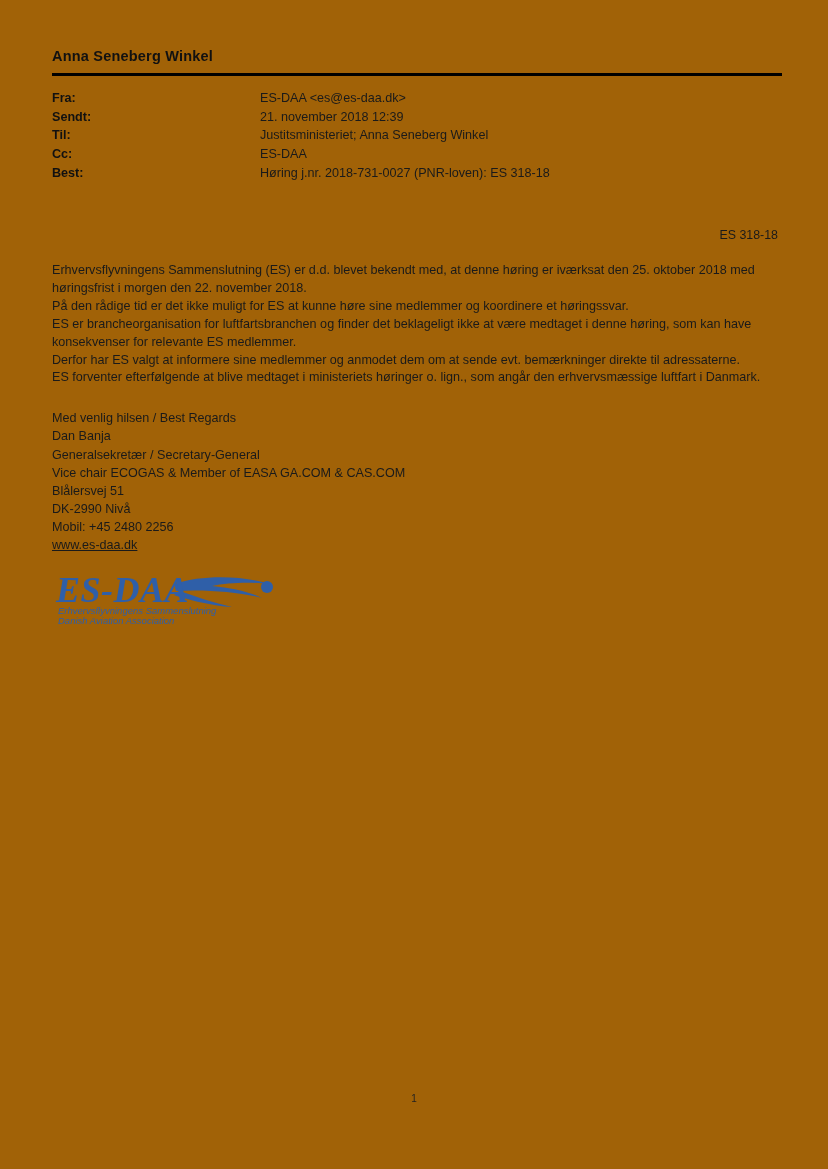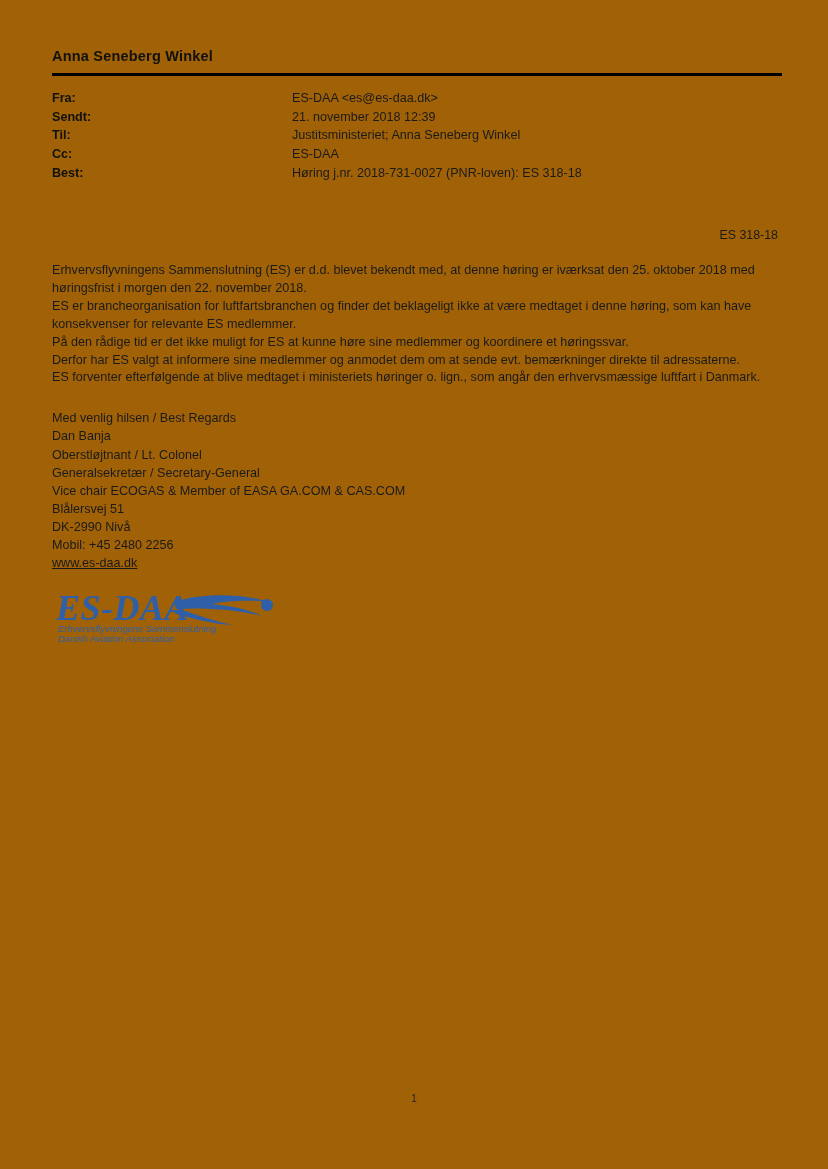--- a/index.html
+++ b/index.html
@@ -45,21 +45,21 @@
     border-collapse: collapse;
     font-size: 12.6px;
     line-height: 1.48;
   }
   table.headers td {
     padding: 0;
     vertical-align: top;
   }
   td.hlabel {
     font-weight: bold;
-    width: 240px;
+    width: 208px;
     color: #111;
     padding-right: 8px;
     white-space: nowrap;
   }
   td.hvalue {
     font-weight: normal;
     color: #1a1a1a;
   }
   .doc-ref {
     text-align: right;
@@ -135,30 +135,29 @@
           <td class="hlabel">Best:</td>
           <td class="hvalue">Høring j.nr. 2018-731-0027 (PNR-loven): ES 318-18</td>
         </tr>
       </tbody>
     </table>
 
     <div class="doc-ref">ES 318-18</div>
 
     <div class="body-text">
       <p>Erhvervsflyvningens Sammenslutning (ES) er d.d. blevet bekendt med, at denne høring er iværksat den 25. oktober 2018 med høringsfrist i morgen den 22. november 2018.</p>
+      <p>På den rådige tid er det ikke muligt for ES at kunne høre sine medlemmer og koordinere et høringssvar.</p>
       <p>ES er brancheorganisation for luftfartsbranchen og finder det beklageligt ikke at være medtaget i denne høring, som kan have konsekvenser for relevante ES medlemmer.</p>
-      <p>På den rådige tid er det ikke muligt for ES at kunne høre sine medlemmer og koordinere et høringssvar.</p>
       <p>Derfor har ES valgt at informere sine medlemmer og anmodet dem om at sende evt. bemærkninger direkte til adressaterne.</p>
       <p>ES forventer efterfølgende at blive medtaget i ministeriets høringer o. lign., som angår den erhvervsmæssige luftfart i Danmark.</p>
     </div>
 
     <div class="sig">
       <div>Med venlig hilsen / Best Regards</div>
       <div>Dan Banja</div>
-      <div>Oberstløjtnant / Lt. Colonel</div>
       <div>Generalsekretær / Secretary-General</div>
       <div>Vice chair ECOGAS &amp; Member of EASA GA.COM &amp; CAS.COM</div>
       <div>Blålersvej 51</div>
       <div>DK-2990 Nivå</div>
       <div>Mobil: +45 2480 2256</div>
       <div><a class="weblink" href="#">www.es-daa.dk</a></div>
     </div>
 
     <div class="logo">
       <svg width="250" height="70" viewBox="0 0 250 70" xmlns="http://www.w3.org/2000/svg" aria-hidden="true">

